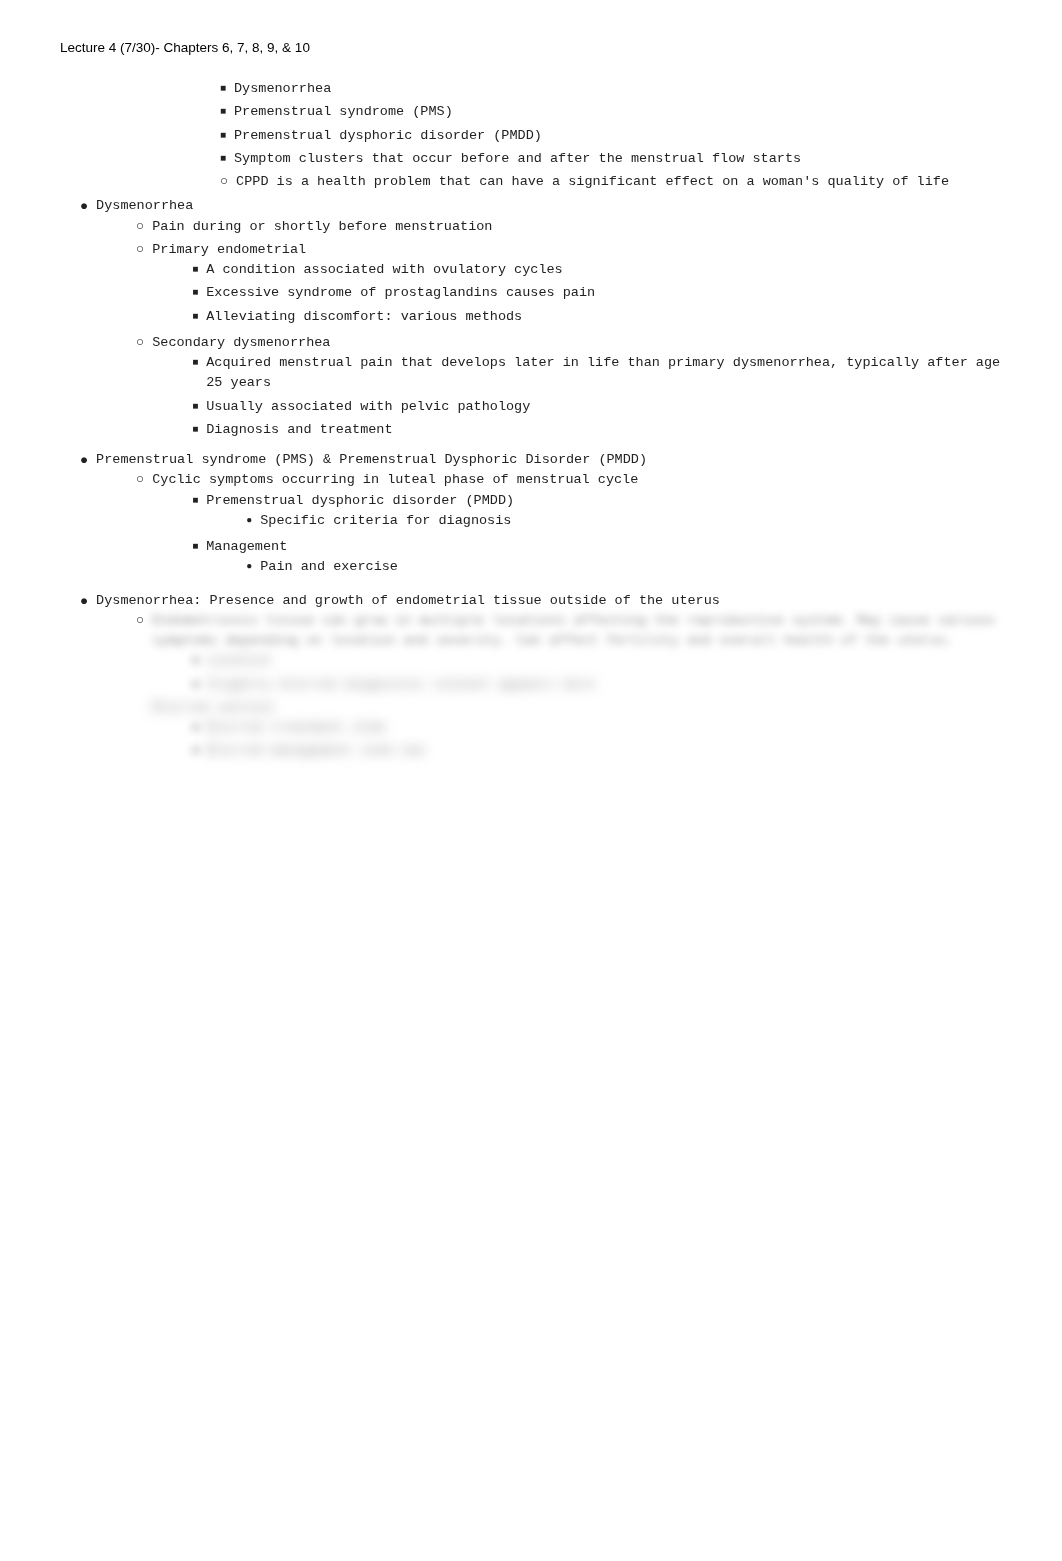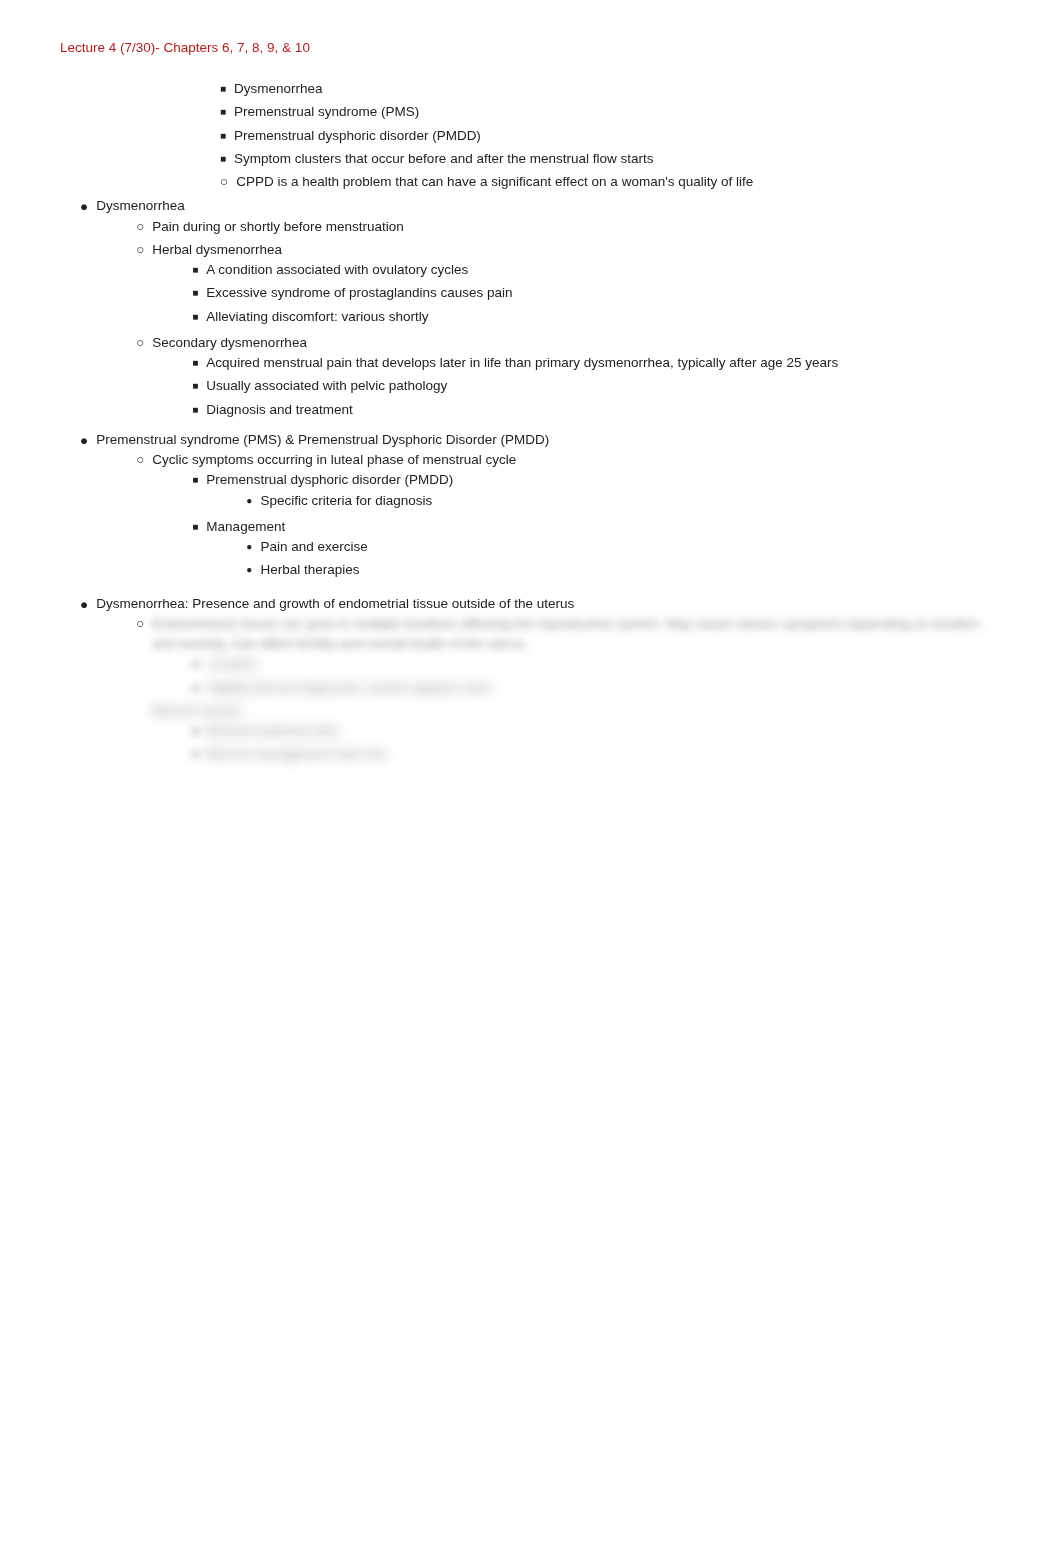--- a/index.html
+++ b/index.html
@@ -14,21 +14,21 @@
       font-size: 13.5px;
       color: #222;
       padding: 40px 60px;
       width: 1062px;
       min-height: 1561px;
     }
 
     .page-title {
       font-size: 13.5px;
       margin-bottom: 24px;
-      color: #b91c1c;
+      color: #000000;
     }
 
     ul.level1 {
       list-style: none;
       padding-left: 0;
       margin-left: 20px;
     }
 
     ul.level1 > li {
       margin-bottom: 4px;
@@ -120,20 +120,21 @@
       margin-left: 0;
     }
 
     .top-level-cppd {
       margin-left: 120px;
       margin-bottom: 4px;
     }
 
     li {
       line-height: 1.5;
+      font-family: Liberation Mono, monospace;
     }
   </style>
 </head>
 <body>
 
 <div class="page-title">Lecture 4 (7/30)- Chapters 6, 7, 8, 9, &amp; 10</div>
 
 <div class="top-bullets">
   <ul class="level3">
     <li>
@@ -162,30 +163,30 @@
 
   <li>
     <span class="list-content">
       <span>Dysmenorrhea</span>
       <ul class="level2">
         <li>
           <span class="list-content">Pain during or shortly before menstruation</span>
         </li>
         <li>
           <span class="list-content">
-            <span>Herbal dysmenorrhea</span>
+            <span>Primary endometrial</span>
             <ul class="level3">
               <li>
                   <span class="list-content">A condition associated with ovulatory cycles</span>
                 </li>
               <li>
                   <span class="list-content">Excessive syndrome of prostaglandins causes pain</span>
                 </li>
               <li>
-                  <span class="list-content">Alleviating discomfort: various shortly</span>
+                  <span class="list-content">Alleviating discomfort: various methods</span>
                 </li>
             </ul>
           </span>
         </li>
         <li>
           <span class="list-content">
             <span>Secondary dysmenorrhea</span>
             <ul class="level3">
               <li>
                   <span class="list-content">Acquired menstrual pain that develops later in life than primary dysmenorrhea, typically after age 25 years</span>
@@ -221,23 +222,20 @@
                   </ul>
                 </span>
               </li>
               <li>
                 <span class="list-content">
                   <span>Management</span>
                   <ul class="level4">
                     <li>
                         <span class="list-content">Pain and exercise</span>
                       </li>
-                    <li>
-                        <span class="list-content">Herbal therapies</span>
-                      </li>
                   </ul>
                 </span>
               </li>
             </ul>
           </span>
         </li>
       </ul>
     </span>
   </li>
 

